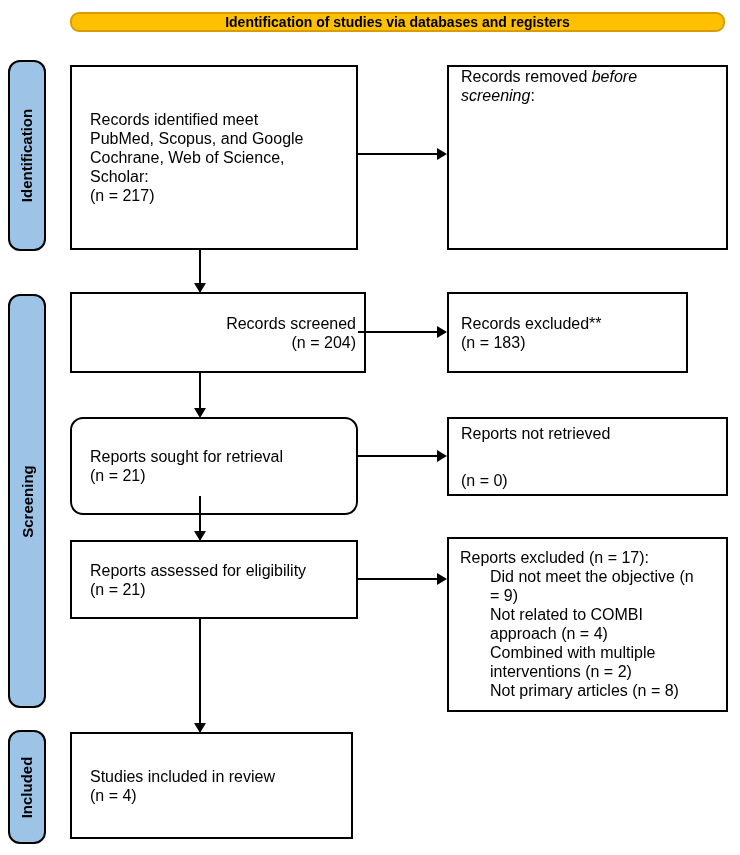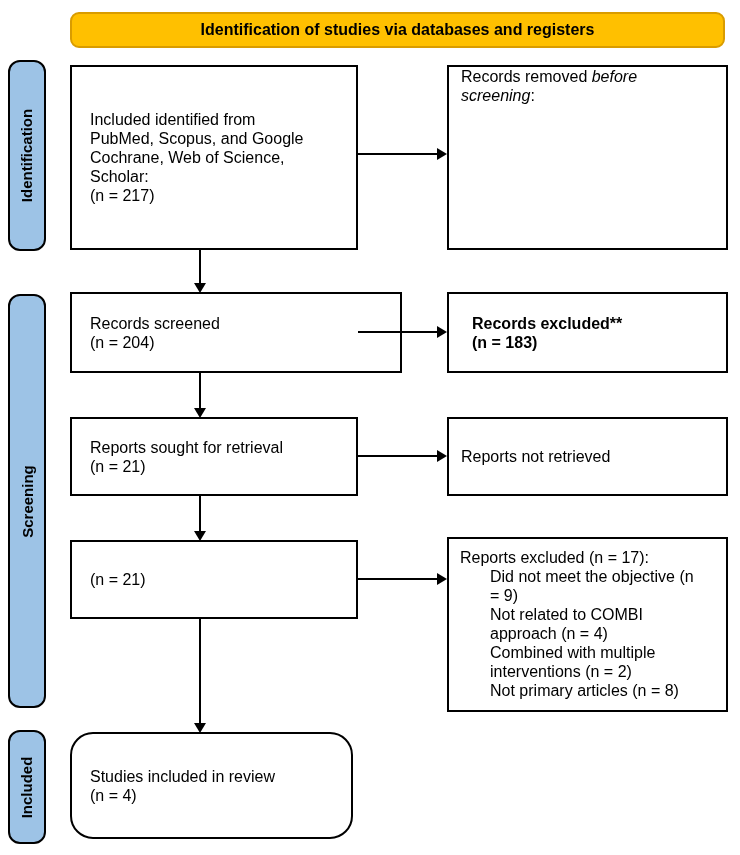--- a/index.html
+++ b/index.html
@@ -17,26 +17,26 @@
   #canvas{
     position:relative;
     width:740px;height:855px;
     background:var(--bg);
     font-family:"Liberation Sans",sans-serif;
     color:var(--text);
     overflow:hidden;
   }
   
   .banner{
-    position:absolute;left:70px;top:12px;width:655px;height:36px;
+    position:absolute;left:70px;top:12px;width:655px;height:20px;
     background:var(--banner-fill);
     border:2px solid var(--banner-border);
     border-radius:9px;
     display:flex;align-items:center;justify-content:center;
-    font-weight:bold;font-size:16px;
+    font-weight:bold;font-size:14px;
     box-sizing:border-box;
   }
   
   .stage{
     position:absolute;left:8px;width:38px;
     background:var(--stage-fill);
     border:2px solid var(--stage-border);
     border-radius:12px;
     display:flex;align-items:center;justify-content:center;
     box-sizing:border-box;
@@ -57,31 +57,31 @@
     box-sizing:border-box;
     font-size:16px;line-height:19px;
     display:flex;flex-direction:column;justify-content:center;
     padding-left:18px;padding-right:8px;
   }
   .fbox .line{display:block;}
   #box-records-identified{left:70px;top:65px;width:288px;height:185px;}
   #box-records-removed{left:447px;top:65px;width:281px;height:185px;padding-left:12px;justify-content:space-between;}
   #box-records-removed .para{max-width:205px;}
   #box-records-removed .sub{margin-left:30px;max-width:220px;}
-  #box-records-screened{left:70px;top:292px;width:332px;height:81px;}
-  #box-records-excluded{left:447px;top:292px;width:281px;height:81px;padding-left:23px;font-weight:bold;}
-  #box-reports-sought{left:70px;top:417px;width:288px;height:79px;}
+  #box-records-screened{left:70px;top:292px;width:296px;height:81px;text-align:right;}
+  #box-records-excluded{left:447px;top:292px;width:241px;height:81px;padding-left:12px;}
+  #box-reports-sought{left:70px;top:417px;width:288px;height:98px;border-radius:13px;}
   #box-reports-not-retrieved{left:447px;top:417px;width:281px;height:79px;padding-left:12px;gap:28px;}
   #box-reports-assessed{left:70px;top:540px;width:288px;height:79px;}
   #box-reports-excluded{
     left:447px;top:537px;width:281px;height:175px;
     justify-content:flex-start;padding:9px 8px 8px 11px;
   }
   #box-reports-excluded .reason{margin-left:30px;max-width:210px;}
-  #box-studies-included{left:70px;top:732px;width:283px;height:107px;border-radius:23px;}
+  #box-studies-included{left:70px;top:732px;width:283px;height:107px;}
   em{font-style:italic;}
   
   .arrow-v{position:absolute;width:2px;}
   .arrow-v .shaft{position:absolute;left:0;top:0;bottom:8px;width:2px;background:var(--arrow);}
   .arrow-v .head{
     position:absolute;bottom:0;left:-5px;width:0;height:0;
     border-left:6px solid transparent;border-right:6px solid transparent;
     border-top:10px solid var(--arrow);
   }
   .arrow-h{position:absolute;height:2px;}
@@ -113,21 +113,21 @@
     <span>Identification</span>
   </div>
   <div class="stage" id="stage-screening">
     <span>Screening</span>
   </div>
   <div class="stage" id="stage-included">
     <span>Included</span>
   </div>
 
   <div class="fbox" id="box-records-identified">
-    <span class="line">Included identified from</span>
+    <span class="line">Records identified meet</span>
     <span class="line">PubMed, Scopus, and Google</span>
     <span class="line">Cochrane, Web of Science,</span>
     <span class="line">Scholar:</span>
     <span class="line">(n = 217)</span>
   </div>
 
   <div class="fbox" id="box-records-removed">
     <div class="para"><span>Records removed </span><em>before screening</em><span>:</span></div>
   </div>
 
@@ -141,23 +141,25 @@
     <span class="line">(n = 183)</span>
   </div>
 
   <div class="fbox" id="box-reports-sought">
     <span class="line">Reports sought for retrieval</span>
     <span class="line">(n = 21)</span>
   </div>
 
   <div class="fbox" id="box-reports-not-retrieved">
     <span class="line">Reports not retrieved</span>
+    <span class="line">(n = 0)</span>
   </div>
 
   <div class="fbox" id="box-reports-assessed">
+    <span class="line">Reports assessed for eligibility</span>
     <span class="line">(n = 21)</span>
   </div>
 
   <div class="fbox" id="box-reports-excluded">
     <div>Reports excluded (n = 17):</div>
     <div class="reason">Did not meet the objective (n = 9)</div>
     <div class="reason">Not related to COMBI approach (n = 4)</div>
     <div class="reason">Combined with multiple interventions (n = 2)</div>
     <div class="reason">Not primary articles (n = 8)</div>
   </div>

